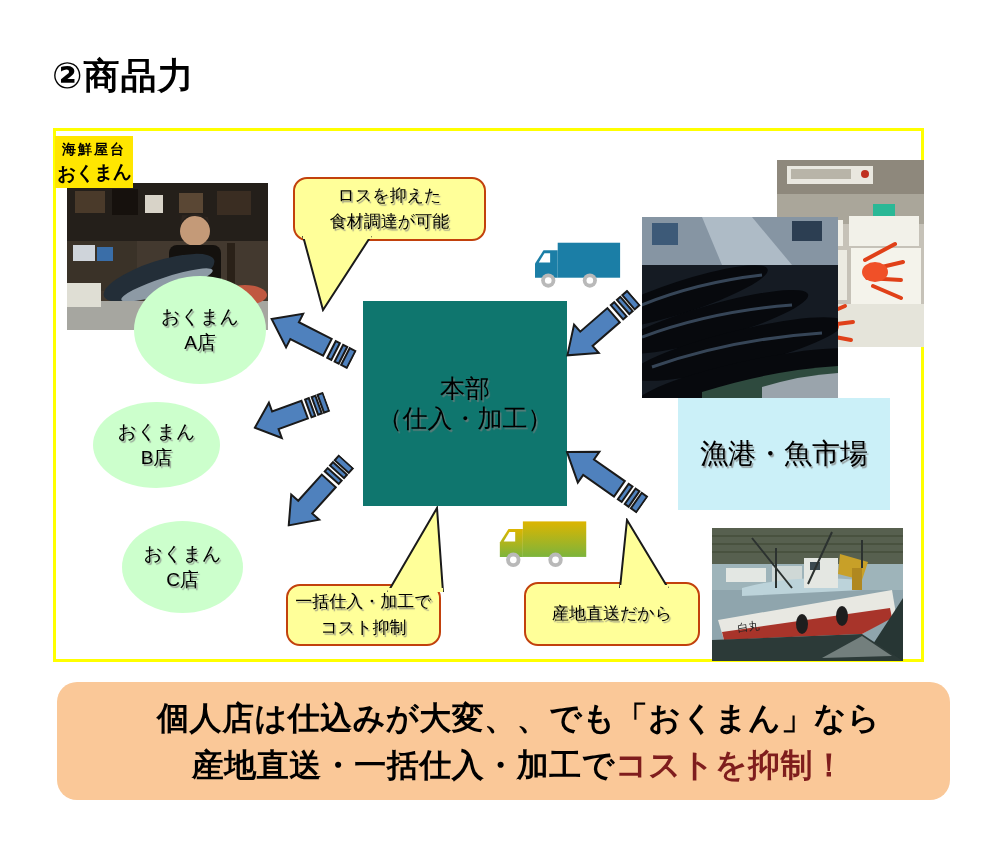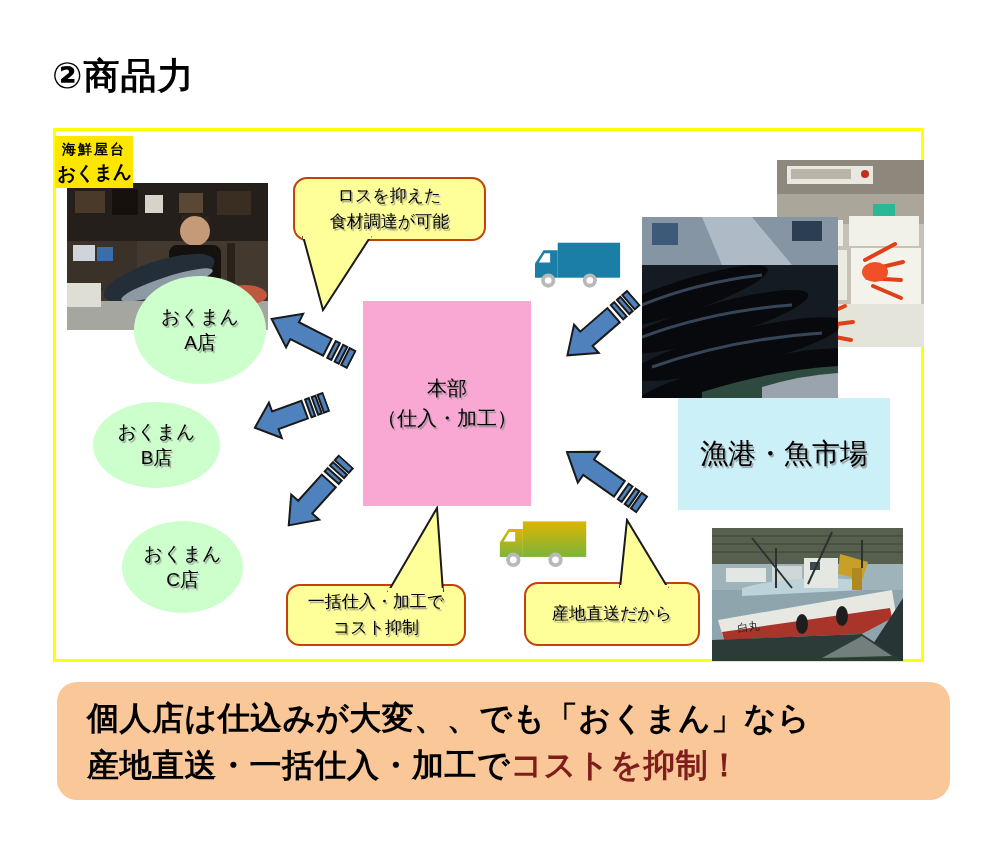--- a/index.html
+++ b/index.html
@@ -38,22 +38,22 @@
   #photo-boat{left:712px;top:528px;width:191px;height:133px;z-index:3;}
 
   
   #market-box{
     left:678px;top:398px;width:212px;height:112px;background:#CBF0F8;z-index:2;
     text-align:center;font-size:28px;line-height:112px;font-weight:normal;
   }
 
   
   #hq-box{
-    left:363px;top:301px;width:168px;height:205px;background:#f9a8d4;z-index:4;
-    text-align:center;font-size:20px;
+    left:363px;top:301px;width:204px;height:205px;background:#0f766e;z-index:4;
+    text-align:center;font-size:25px;
   }
   #hq-box .inner{margin-top:72px;line-height:30px;}
 
   
   .store{
     background:#CCFFCC;border-radius:50%;z-index:5;text-align:center;
     font-size:19px;display:flex;flex-direction:column;justify-content:center;
     line-height:26px;
   }
   #store-a{left:134px;top:276px;width:132px;height:108px;}
@@ -73,31 +73,31 @@
   #truck-blue{left:530px;top:238px;width:97px;height:52px;}
   #truck-green{left:496px;top:516px;width:96px;height:54px;}
 
   
   .bubble{
     background:#FFFF99;border:2px solid #c2410c;border-radius:14px;z-index:8;
     text-align:center;font-size:17px;line-height:26px;box-sizing:border-box;
     display:flex;flex-direction:column;justify-content:center;
   }
   #bubble-loss{left:293px;top:177px;width:193px;height:64px;}
-  #bubble-bulk{left:286px;top:584px;width:180px;height:62px;text-align:center;}
+  #bubble-bulk{left:286px;top:584px;width:155px;height:62px;text-align:center;}
   #bubble-direct{left:524px;top:582px;width:176px;height:64px;}
   .bubble-tail{z-index:9;}
   #tail-loss{left:295px;top:236px;width:82px;height:76px;}
   #tail-bulk{left:384px;top:506px;width:64px;height:86px;}
   #tail-direct{left:616px;top:518px;width:58px;height:72px;}
 
   
   #summary-banner{
     left:57px;top:682px;width:893px;height:118px;background:#FAC898;
-    border-radius:20px;z-index:2;
+    border-radius:20px;z-index:2;text-align:center;
   }
   #summary-banner .lines{padding:13px 0 0 30px;font-weight:bold;font-size:32px;line-height:47px;letter-spacing:0.5px;}
   #summary-banner .red{color:#7f1d1d;}
 </style>
 </head>
 <body>
 
 <svg width="0" height="0" style="position:absolute">
   <defs>
     <g id="striped-arrow">

